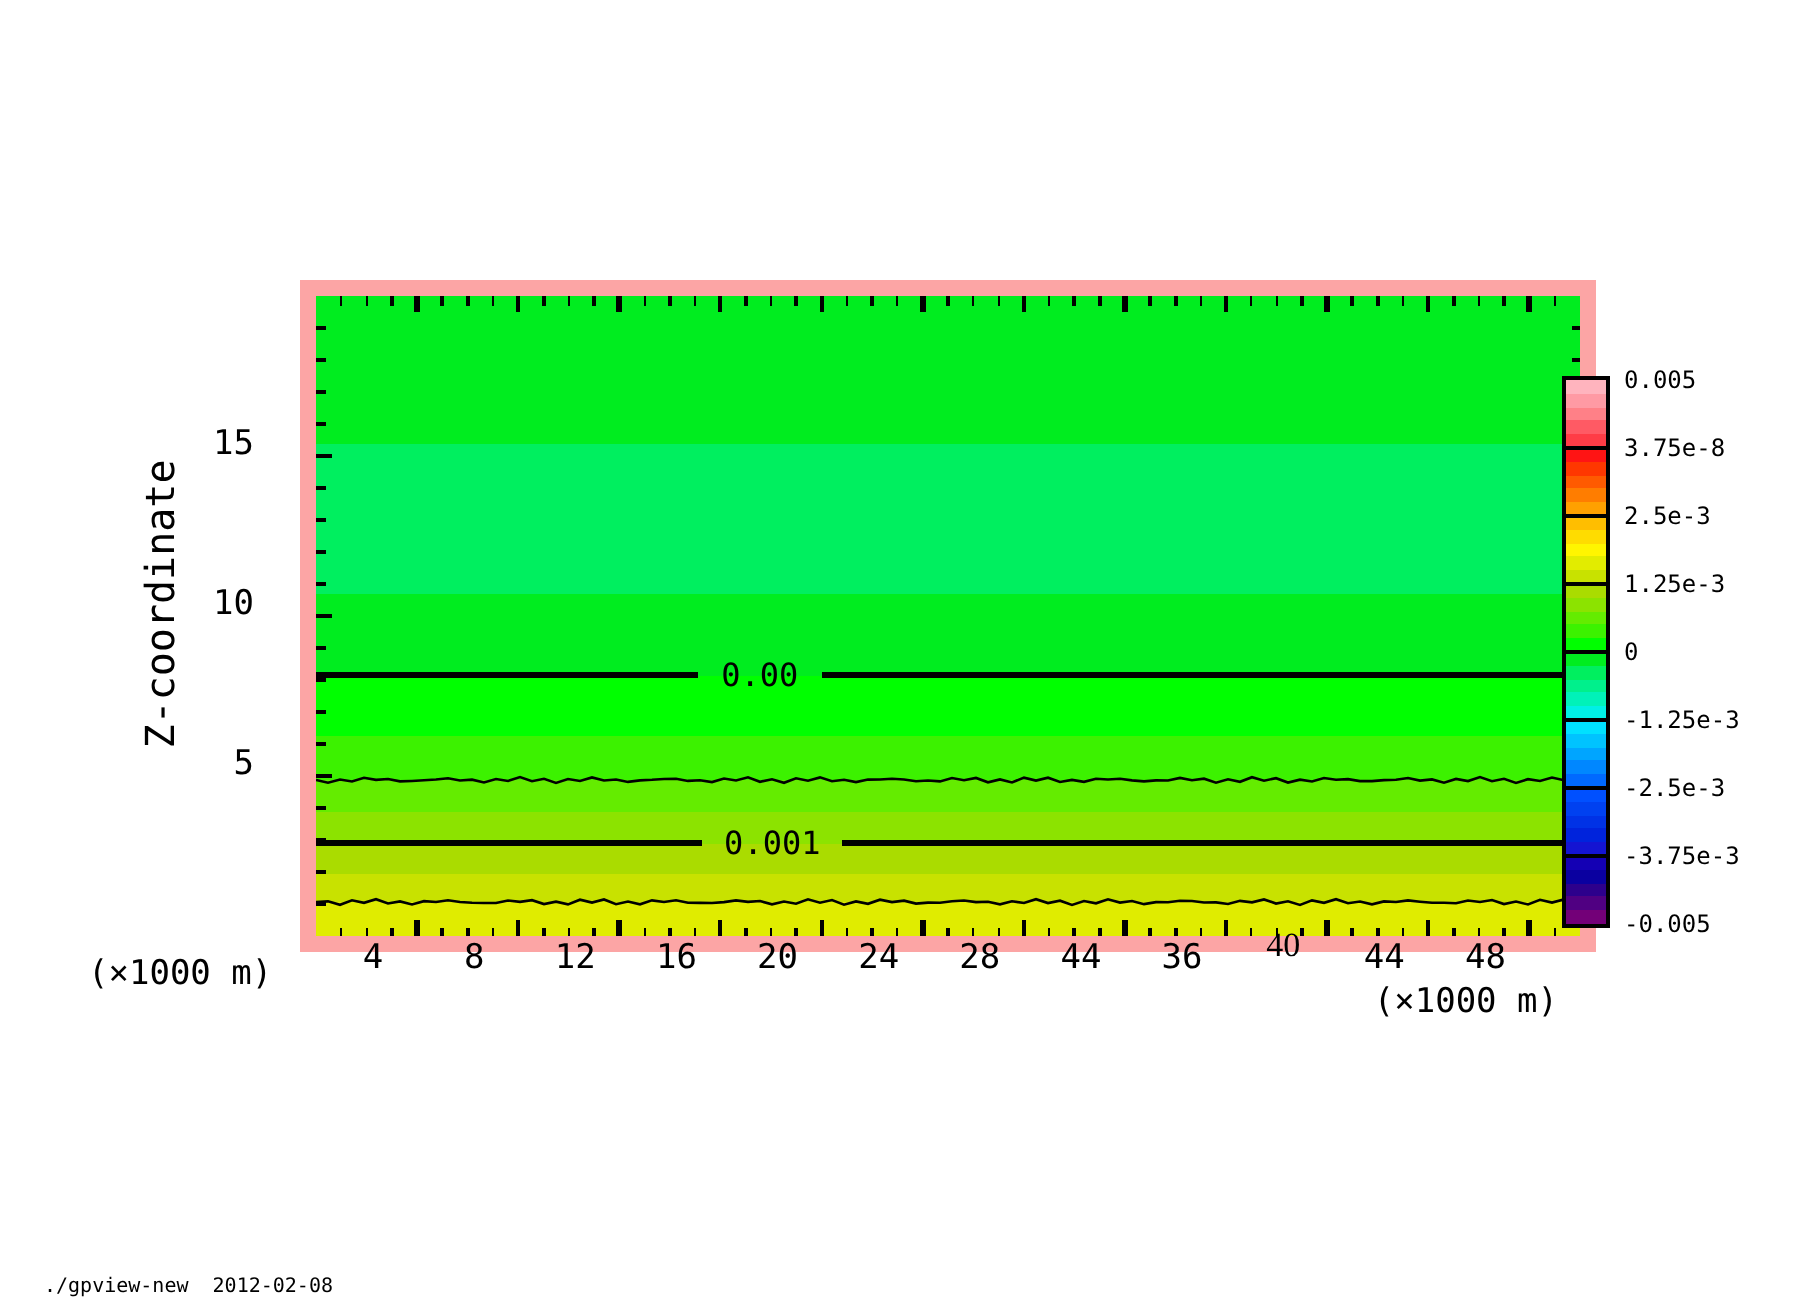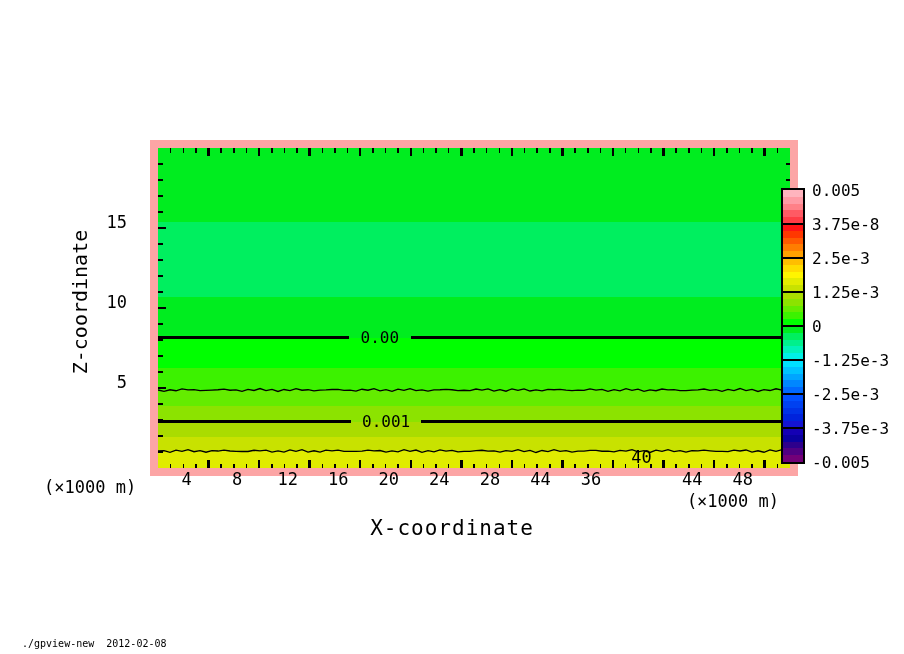--- a/index.html
+++ b/index.html
@@ -19,21 +19,21 @@
   .unit{font-size:17px;white-space:pre;}
   .xlabel{left:136px;top:516px;width:632px;text-align:center;font-size:21px;letter-spacing:1px;white-space:pre;}
   .cinterval{left:136px;top:564px;width:632px;text-align:center;font-size:17px;white-space:pre;}
   .time{left:633px;top:594px;font-size:16px;white-space:pre;}
   .footer{top:638px;font-size:10px;white-space:pre;}
   .colorbar{left:781px;top:188px;width:20px;height:272px;border:2px solid #000;box-sizing:content-box;}
   .cb-inner{position:relative;width:20px;height:272px;overflow:hidden;}
   .cb-seg{width:100%;height:34px;display:flex;flex-direction:column;}
   .cb-sub{width:100%;flex:1;}
   .cb-div{position:absolute;left:0;width:100%;height:2px;background:#000;}
-  .cb-label{position:absolute;left:812px;font-size:16px;transform:translateY(-50%);white-space:pre;}
+  .cb-label{position:absolute;left:812px;font-size:12px;transform:translateY(-50%);white-space:pre;}
   svg.wiggle{position:absolute;left:0;overflow:visible;}
 </style>
 </head>
 <body>
 
 <div class="canvas">
 
   <div class="abs ylabel">Z-coordinate</div>
 
   <div class="abs plot-frame">
@@ -195,21 +195,20 @@
         <div class="tick" style="left: 0px; top: 31.25px; width: 4.5px; height: 1.5px;"></div>
         <div class="tick" style="right: 0px; top: 31.25px; width: 4.5px; height: 1.5px;"></div>
         <div class="tick" style="left: 0px; top: 15.25px; width: 4.5px; height: 1.5px;"></div>
         <div class="tick" style="right: 0px; top: 15.25px; width: 4.5px; height: 1.5px;"></div>
       </div>
   </div>
 
   <div class="abs unit" style="left:44px;top:477px;">(×1000 m)</div>
   <div class="abs unit" style="right:125px;top:491px;">(×1000 m)</div>
 
-  <div class="abs xlabel">X-coordinate</div>
 
   <div class="abs colorbar">
     <div class="cb-inner" id="cb-inner">
         <div class="cb-seg">
           <div class="cb-sub" style="background: rgb(255, 180, 190);"></div>
           <div class="cb-sub" style="background: rgb(255, 154, 164);"></div>
           <div class="cb-sub" style="background: rgb(255, 128, 135);"></div>
           <div class="cb-sub" style="background: rgb(255, 90, 100);"></div>
           <div class="cb-sub" style="background: rgb(255, 60, 70);"></div>
         </div>
@@ -275,21 +274,21 @@
   <div class="abs footer" style="left:22px;">./gpview-new  2012-02-08</div>
 <div class="abs xtick-label" style="left: 186.56px; top: 469px;">4</div>
     <div class="abs xtick-label" style="left: 237.12px; top: 469px;">8</div>
     <div class="abs xtick-label" style="left: 287.68px; top: 469px;">12</div>
     <div class="abs xtick-label" style="left: 338.24px; top: 469px;">16</div>
     <div class="abs xtick-label" style="left: 388.8px; top: 469px;">20</div>
     <div class="abs xtick-label" style="left: 439.36px; top: 469px;">24</div>
     <div class="abs xtick-label" style="left: 489.92px; top: 469px;">28</div>
     <div class="abs xtick-label" style="left: 540.48px; top: 469px;">44</div>
     <div class="abs xtick-label" style="left: 591.04px; top: 469px;">36</div>
-    <div class="abs xtick-label" style="left: 641.6px; top: 447px;">40</div>
+    <div class="abs xtick-label" style="left: 641.6px; top: 463px; font-family: Liberation Serif, serif;">40</div>
     <div class="abs xtick-label" style="left: 692.16px; top: 469px;">44</div>
     <div class="abs xtick-label" style="left: 742.72px; top: 469px;">48</div>
     <div class="abs ytick-label" style="left: 79px; top: 382px;">5</div>
     <div class="abs ytick-label" style="left: 79px; top: 302px;">10</div>
     <div class="abs ytick-label" style="left: 79px; top: 222px;">15</div>
     <div class="cb-label" style="top: 190px;">0.005</div>
     <div class="cb-label" style="top: 224px;">3.75e-8</div>
     <div class="cb-label" style="top: 258px;">2.5e-3</div>
     <div class="cb-label" style="top: 292px;">1.25e-3</div>
     <div class="cb-label" style="top: 326px;">0</div>

